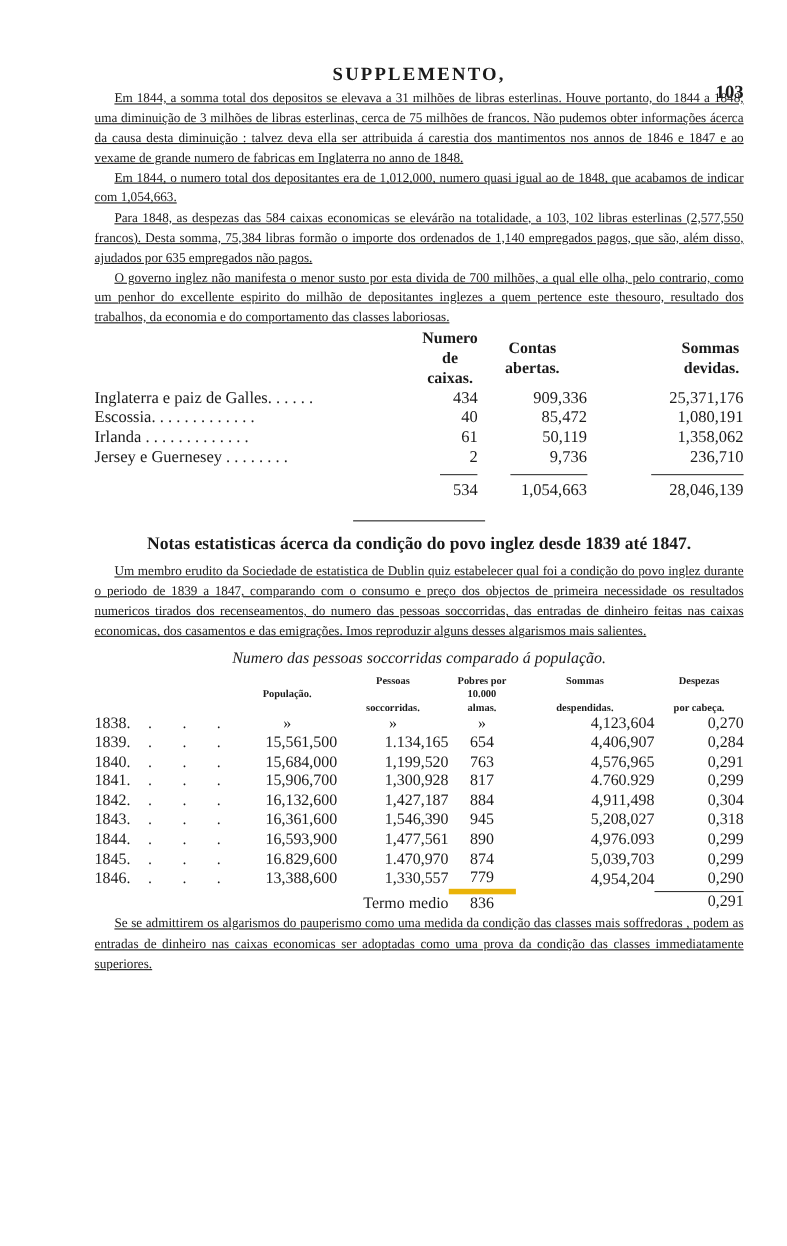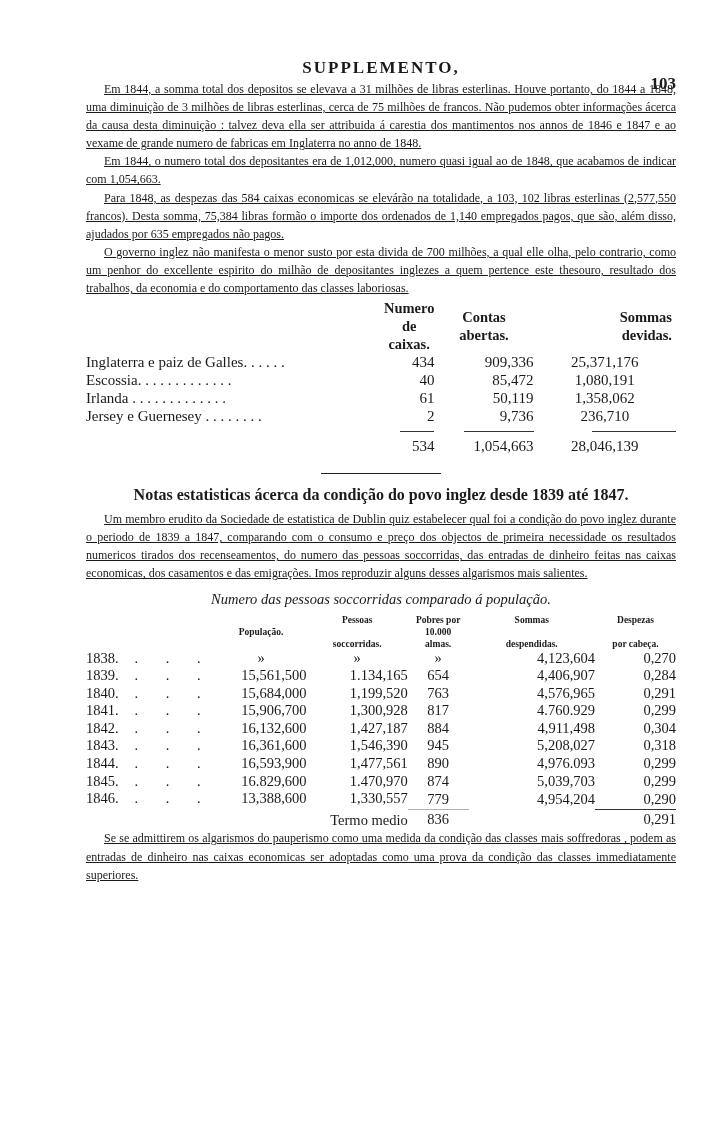--- a/index.html
+++ b/index.html
@@ -18,21 +18,21 @@
   p {
     margin: 0; font-size: 12px; line-height: 18.1px; text-align: justify;
     text-indent: 18px; hyphens: manual; text-decoration: underline;
   }
   .t1 { width: 590px; margin-top: 2px; border-collapse: collapse; font-size: 15px; }
   .t1 td, .t1 th { padding: 0; line-height: 18px; }
   .t1 th { font-weight: bold; font-size: 14.5px; text-align: center; }
   .t1 .lbl { text-align: left; width: 300px; white-space: nowrap; }
   .t1 .n1 { text-align: right; width: 50px; }
   .t1 .n2 { text-align: right; width: 100px; }
-  .t1 .n3 { text-align: center; width: 140px; }
+  .t1 .n3 { text-align: right; width: 140px; }
   .rule-cell { height: 12px; position: relative; }
   .rule-cell span { position: absolute; right: 0; top: 6px; border-top: 1px solid #333; }
   .sep { width: 120px; margin: 18px auto 12px; border-top: 1.5px solid #222; height: 0; }
   .section-title { font-weight: bold; font-size: 16px; text-align: center; margin-bottom: 6px; white-space: nowrap; }
   .caption { font-style: italic; text-align: center; font-size: 14.5px; margin: 8px 0 6px; }
   .t2 { width: 590px; border-collapse: collapse; font-size: 14.5px; }
   .t2 td { padding: 0; line-height: 17.6px; text-align: right; }
   .t2 th { font-weight: bold; font-size: 9.5px; text-align: center; line-height: 12px; padding: 0; }
   .t2 .yr { text-align: left; width: 48px; }
   .t2 .dots { text-align: left; width: 80px; letter-spacing: 12px; }
@@ -236,21 +236,21 @@
         <td class="yr">1846.</td>
         <td class="dots">. . .</td>
         <td class="c-pop">13,388,600</td>
         <td class="c-pes">1,330,557</td>
         <td class="c-pob">779</td>
         <td class="c-som">4,954,204</td>
         <td class="c-des">0,290</td>
       </tr>
       <tr>
         <td colspan="4" class="tm-label" style="border-top:4px solid transparent">Termo medio</td>
-        <td class="c-pob" style="border-top:1px solid #eab308">836</td>
+        <td class="c-pob" style="border-top:5px solid #eab308">836</td>
         <td class="c-som"></td>
         <td class="c-des" style="border-top:1px solid #333">0,291</td>
       </tr>
     </tbody>
   </table>
 
   <p>Se se admittirem os algarismos do pauperismo como uma medida da con­dição das classes mais soffredoras , podem as entradas de dinheiro nas caixas economicas ser adoptadas como uma prova da condição das classes immediata­mente superiores.</p>
 
 </div>
 

